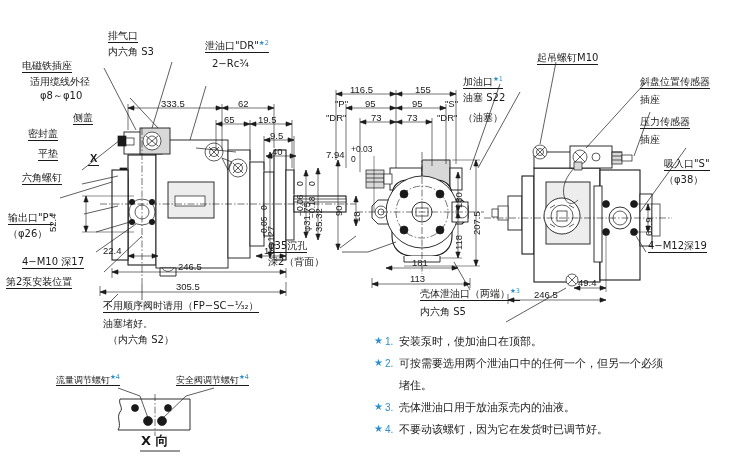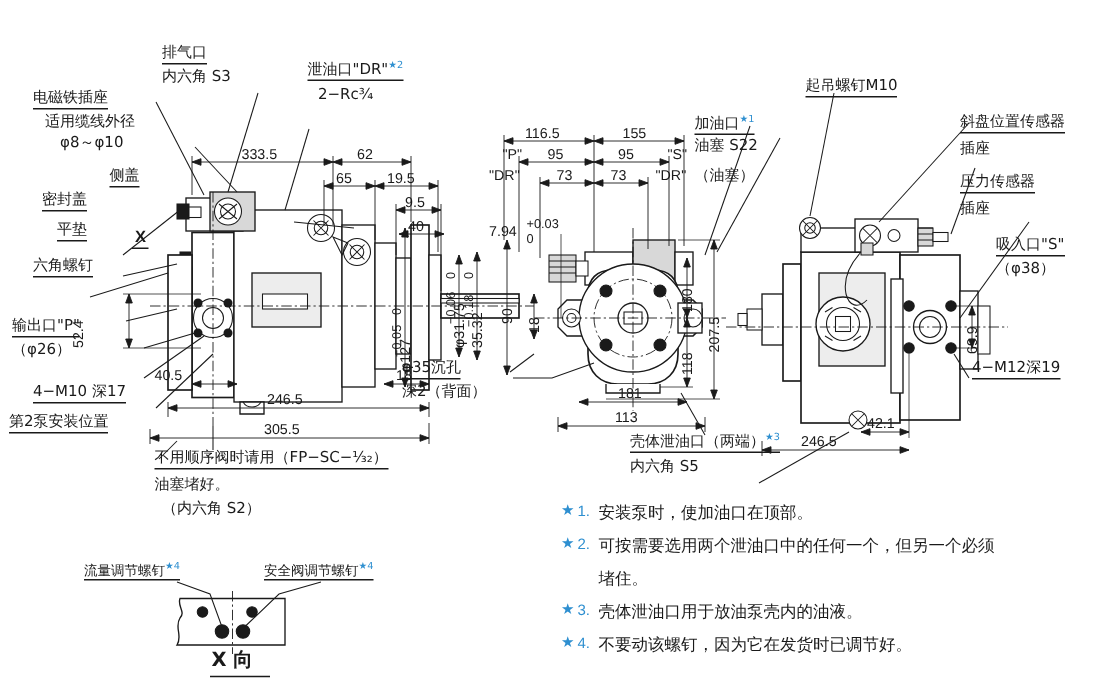--- a/index.html
+++ b/index.html
@@ -398,21 +398,21 @@
   <div class="t lbl cn" style="left:212px;top:58px;">2−Rc¾</div>
 
   <div class="t dim" style="left:161px;top:99px;">333.5</div>
   <div class="t dim" style="left:238px;top:99px;">62</div>
   <div class="t dim" style="left:224px;top:115px;">65</div>
   <div class="t dim" style="left:258px;top:115px;">19.5</div>
   <div class="t dim" style="left:270px;top:131px;">9.5</div>
   <div class="t dim" style="left:272px;top:147px;">40</div>
 
   <div class="t dim vert" style="left:48px;top:232px;transform:rotate(-90deg);">52.4</div>
-  <div class="t dim" style="left:103px;top:246px;">40.5</div>
+  <div class="t dim" style="left:103px;top:246px;">22.4</div>
   <div class="t dim" style="left:264px;top:246px;">18</div>
   <div class="t dim" style="left:178px;top:262px;">246.5</div>
   <div class="t dim" style="left:176px;top:282px;">305.5</div>
 
   <div class="t dim vert" style="left:302px;top:232px;transform:rotate(-90deg);">φ31.75</div>
   <div class="t dim-sm vert" style="left:296px;top:186px;transform:rotate(-90deg);">0</div>
   <div class="t dim-sm vert" style="left:296px;top:216px;transform:rotate(-90deg);">−0.06</div>
 
   <div class="t dim vert" style="left:314px;top:232px;transform:rotate(-90deg);">35.32</div>
   <div class="t dim-sm vert" style="left:308px;top:186px;transform:rotate(-90deg);">0</div>
@@ -471,21 +471,21 @@
   <div class="t lbl cn" style="left:640px;top:94px;">插座</div>
 
   <div class="t lbl cn ul" style="left:640px;top:116px;">压力传感器</div>
   <div class="t lbl cn" style="left:640px;top:134px;">插座</div>
 
   <div class="t lbl cn ul" style="left:664px;top:158px;">吸入口"S"</div>
   <div class="t lbl cn" style="left:664px;top:174px;">（φ38）</div>
 
   <div class="t dim vert" style="left:644px;top:236px;transform:rotate(-90deg);">69.9</div>
   <div class="t lbl cn ul" style="left:648px;top:240px;">4−M12深19</div>
-  <div class="t dim" style="left:578px;top:278px;">42.1</div>
+  <div class="t dim" style="left:578px;top:278px;">49.4</div>
   <div class="t dim" style="left:534px;top:290px;">246.5</div>
 
   <div class="t lbl-sm cn ul" style="left:56px;top:374px;"><span>流量调节螺钉</span><span class="supblue">★4</span></div>
   <div class="t lbl-sm cn ul" style="left:176px;top:374px;text-align:center;"><span>安全阀调节螺钉</span><span class="supblue">★4</span></div>
   <div class="t cn" style="left:141px;top:434px;font-size:13px;font-weight:bold;">X 向</div>
 
   <div class="abs" style="left:374px;top:334px;width:350px;">
 
     <div class="abs" style="left:0px;top:0px;">
       <span style="position:absolute;left:0;top:1px;font-size:10px;color:#2e8fd0;">★</span>

